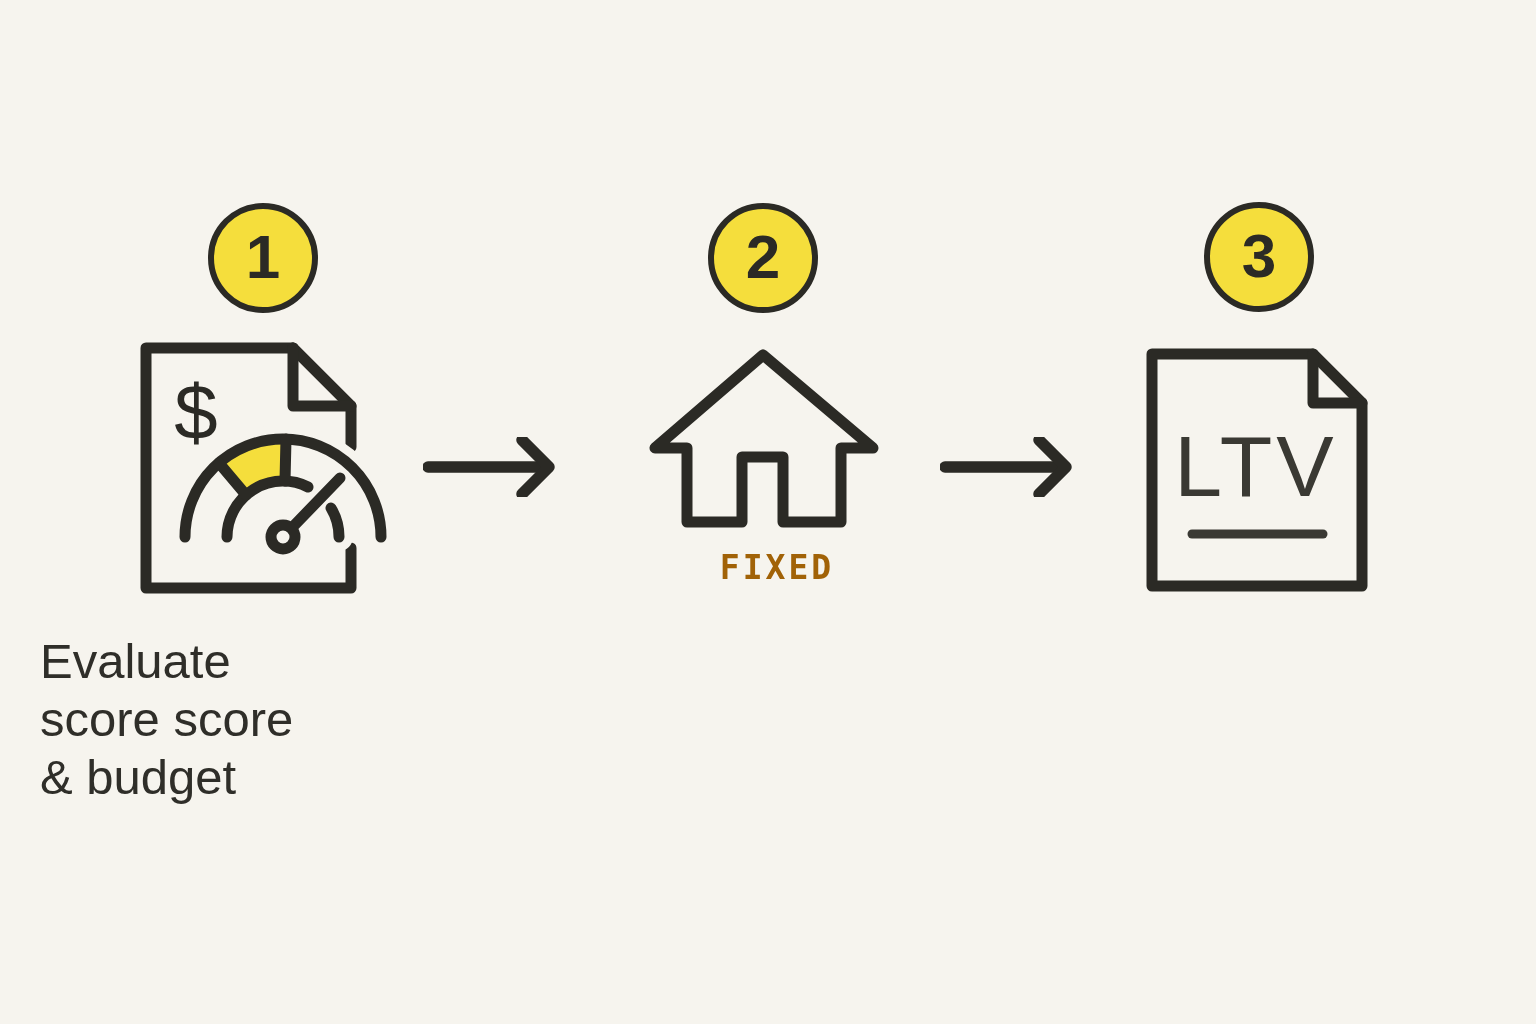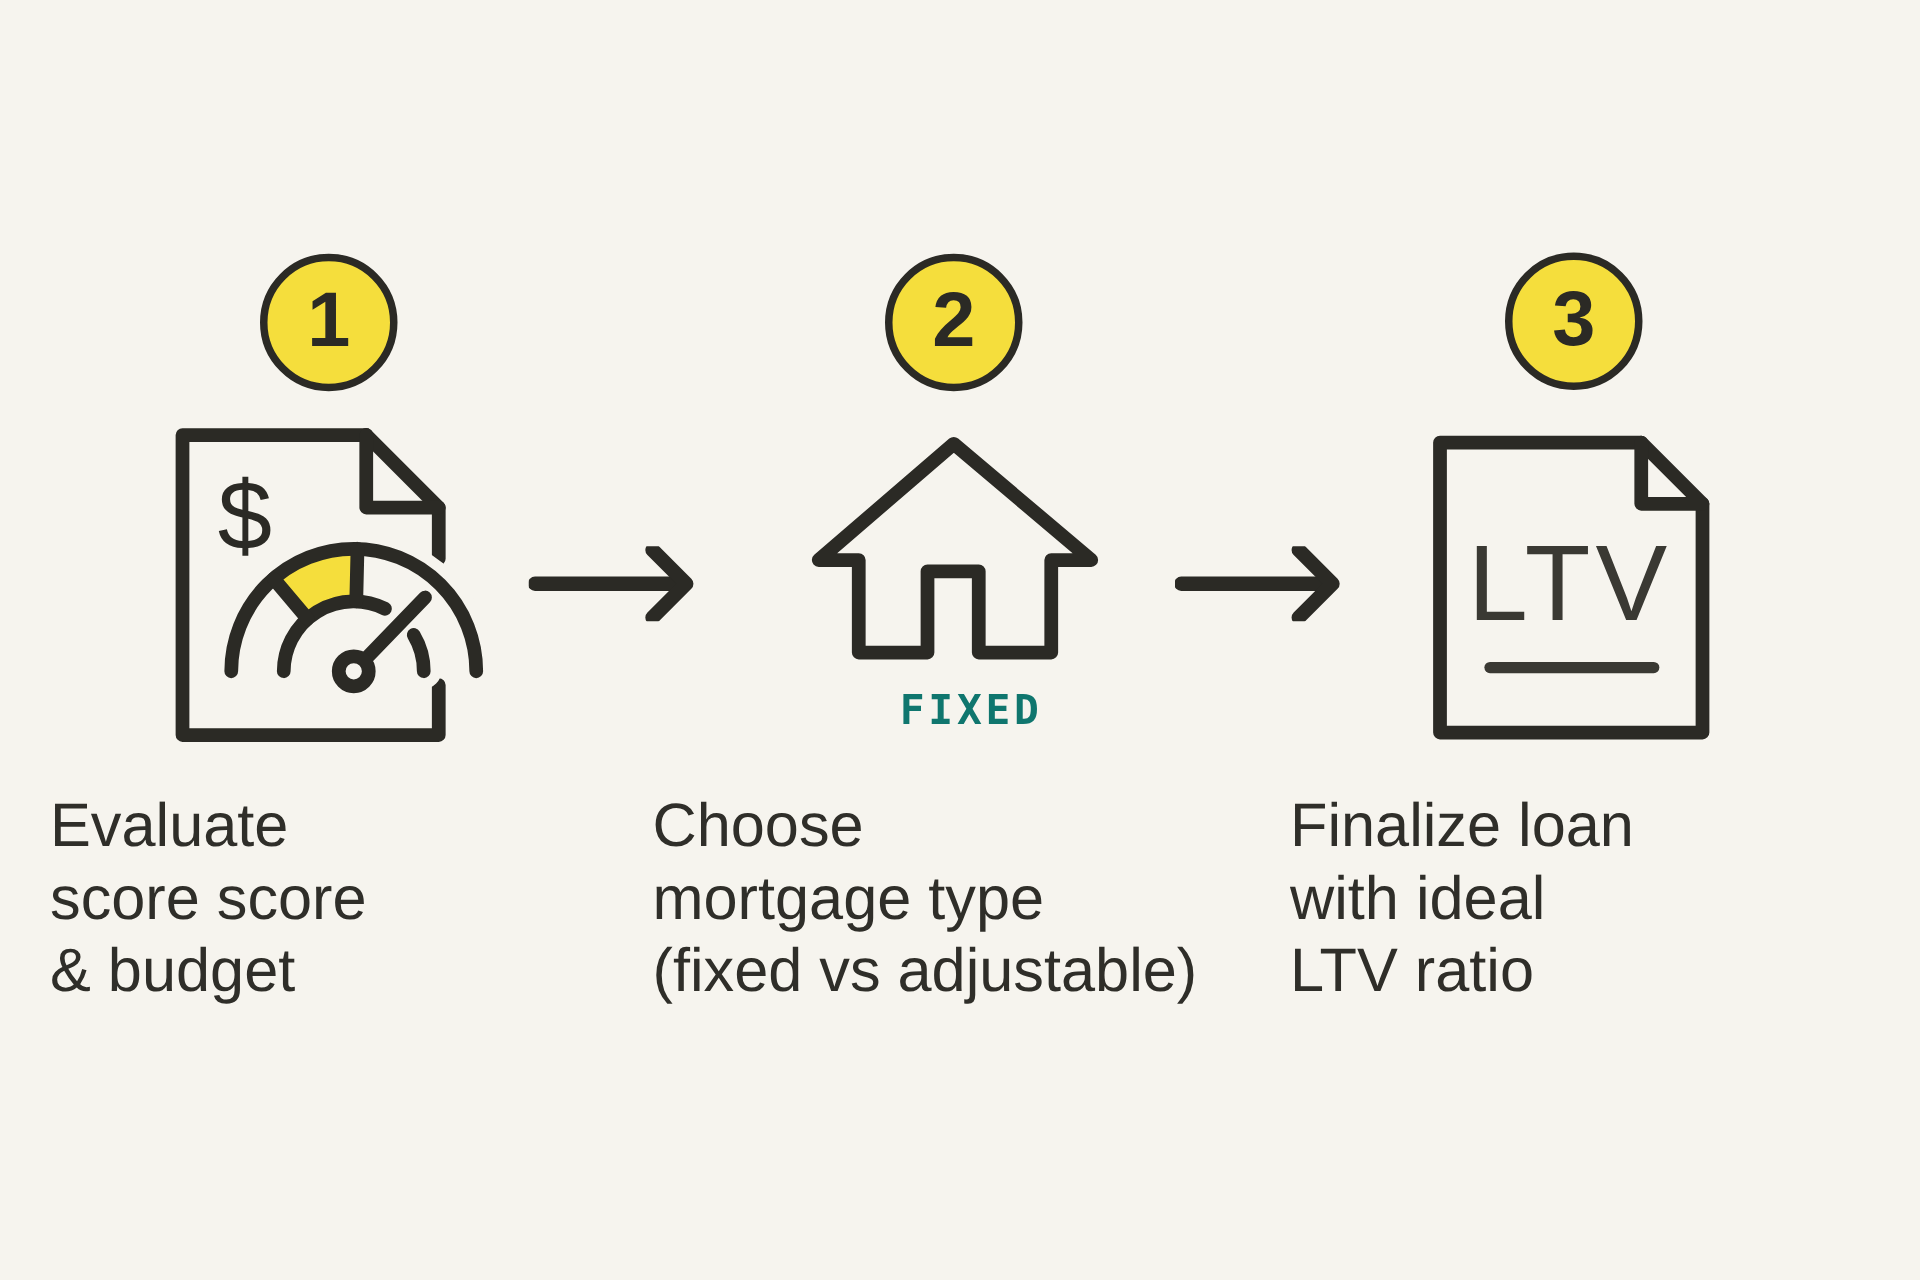--- a/index.html
+++ b/index.html
@@ -21,21 +21,21 @@
   }
   .caption{
     position:absolute;
     font-size:49px;line-height:58px;font-weight:400;color:#2F2E29;
     letter-spacing:0px;
   }
   .house-labels{
     position:absolute;left:577px;top:548px;width:400px;
     display:flex;justify-content:center;gap:34px;
     font-family:"DejaVu Sans Mono",monospace;
-    font-size:33px;font-weight:700;color:#0f766e;letter-spacing:3px;align-items:center;
+    font-size:33px;font-weight:700;color:#a16207;letter-spacing:3px;align-items:center;
   }
   svg{display:block;}
   svg text{font-family:"Liberation Sans",sans-serif;}
 </style>
 </head>
 <body>
 
 <div class="canvas">
 
   <div class="badge" style="left:208px;top:203px;">
@@ -112,24 +112,14 @@
     </g>
     <text x="112" y="148" text-anchor="middle" font-size="86" font-weight="400" fill="#3A3933" letter-spacing="4">LTV</text>
     <path d="M 48,186 H 179" fill="none" stroke="#3A3933" stroke-width="9" stroke-linecap="round"></path>
   </svg>
 
   <div class="caption" style="left:40px;top:632px;width:450px;">
     <div>Evaluate</div>
     <div>score score</div>
     <div>&amp; budget</div>
   </div>
-  <div class="caption" style="left:522px;top:632px;width:500px;">
-    <div>Choose</div>
-    <div>mortgage type</div>
-    <div>(fixed vs adjustable)</div>
-  </div>
-  <div class="caption" style="left:1032px;top:632px;width:450px;">
-    <div>Finalize loan</div>
-    <div>with ideal</div>
-    <div>LTV ratio</div>
-  </div>
 
 </div>
 
 </body></html>

